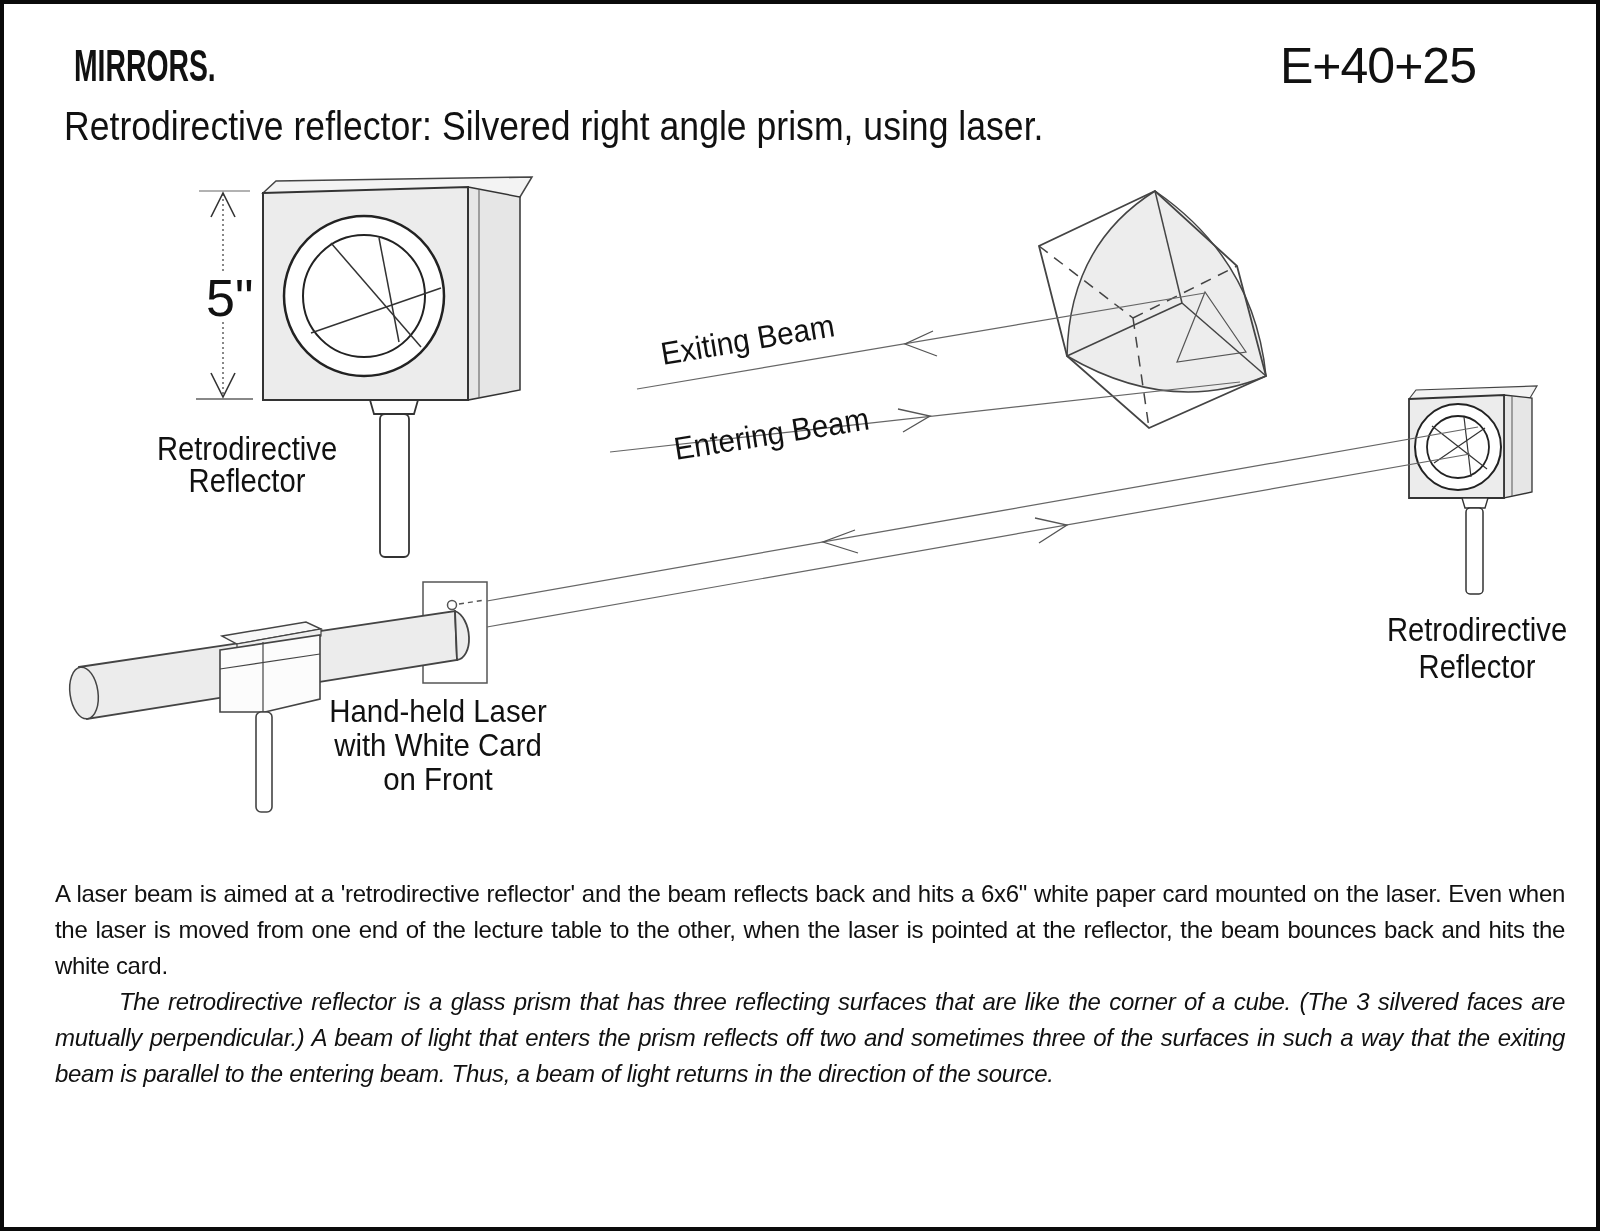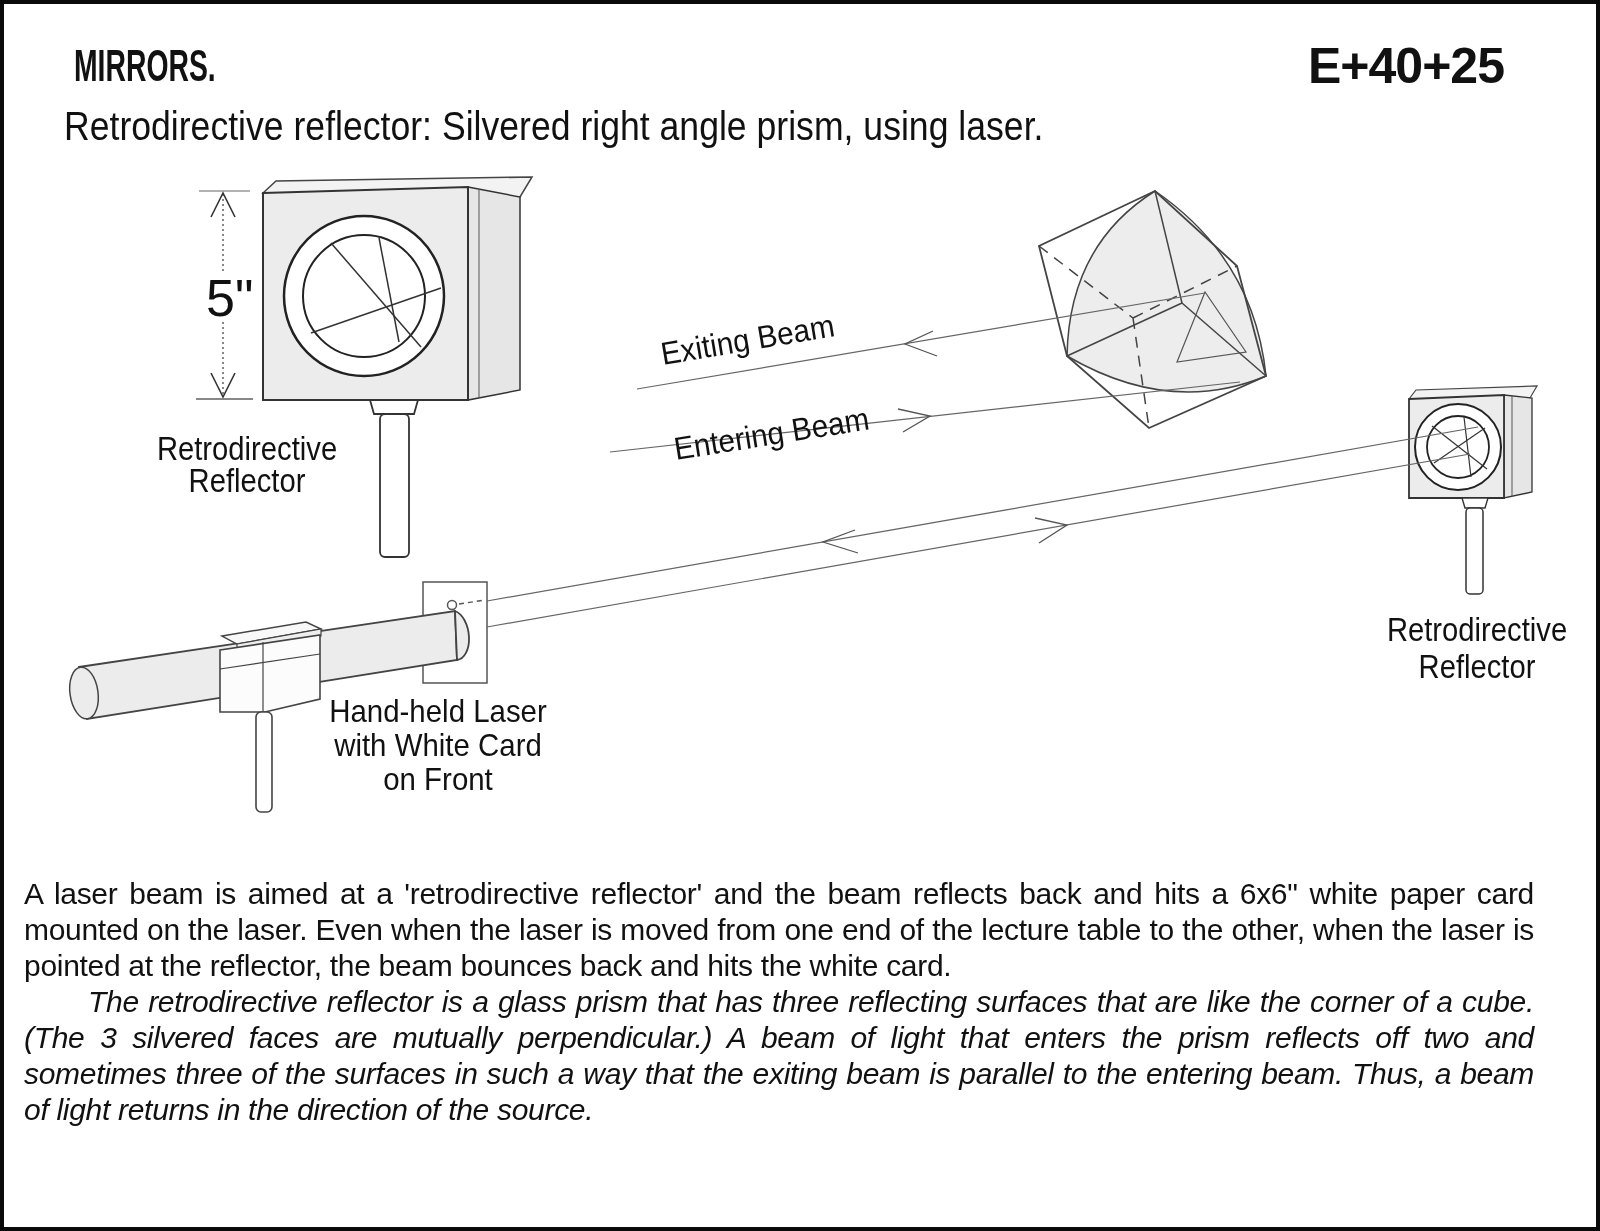--- a/index.html
+++ b/index.html
@@ -6,31 +6,31 @@
   body{
     width:1600px;height:1231px;position:relative;overflow:hidden;
     font-family:"Liberation Sans", sans-serif;color:#111;
   }
   .frame{position:absolute;inset:0;border:4px solid #0a0a0a;pointer-events:none;}
   .title{
     position:absolute;left:74px;top:40px;font-size:45px;font-weight:700;
     transform:scaleX(0.63);transform-origin:0 0;white-space:nowrap;
   }
   .code{
-    position:absolute;left:1308px;top:37px;font-size:50px;font-weight:700;
+    position:absolute;left:1280px;top:37px;font-size:50px;font-weight:400;
     white-space:nowrap;letter-spacing:-1px;text-align:center;
   }
   .subtitle{
     position:absolute;left:64px;top:104px;font-size:40px;
     transform:scaleX(0.89);transform-origin:0 0;white-space:nowrap;
   }
   .diagram-svg{position:absolute;left:0;top:0;}
   .bodytext{
-    position:absolute;left:24px;top:876px;width:1510px;
-    font-size:30px;line-height:36px;text-align:justify;letter-spacing:-0.3px;
+    position:absolute;left:55px;top:876px;width:1510px;
+    font-size:24px;line-height:36px;text-align:justify;letter-spacing:-0.3px;
   }
   .bodytext p{margin:0;padding:0;}
   .para2{text-indent:64px;font-style:italic;}
   svg text{fill:#111;}
 </style>
 </head>
 <body>
 
 <div class="frame"></div>
 

